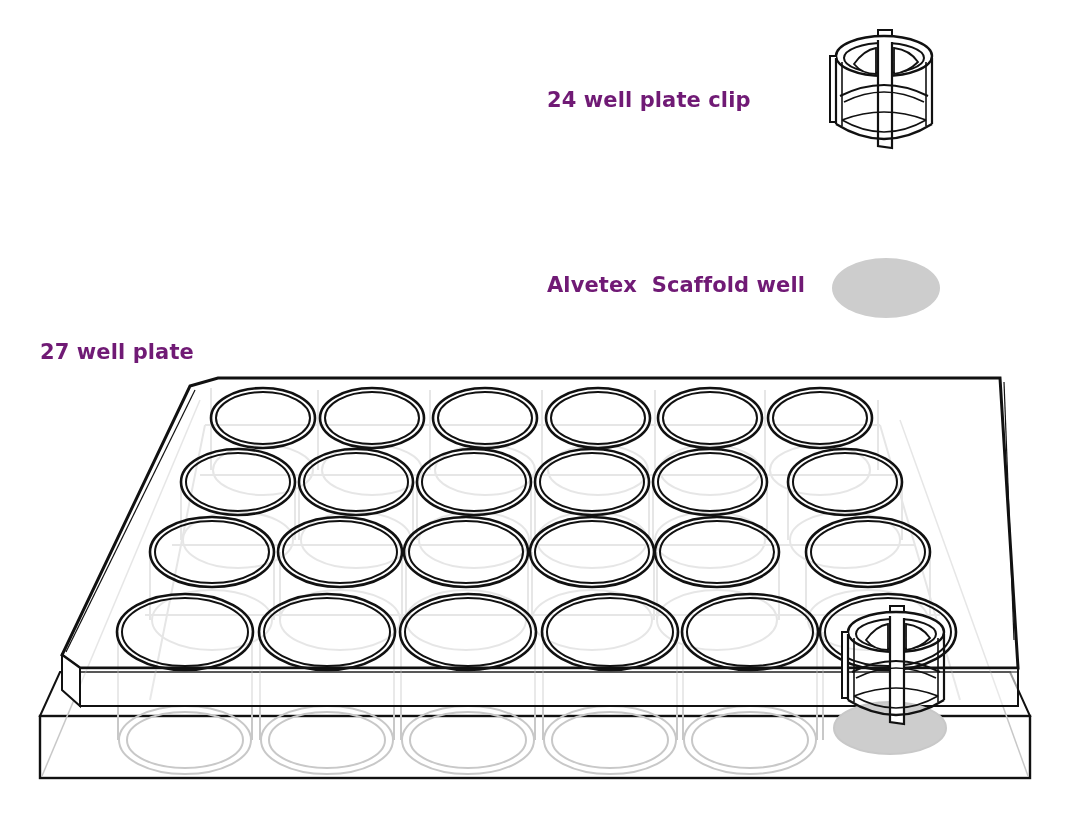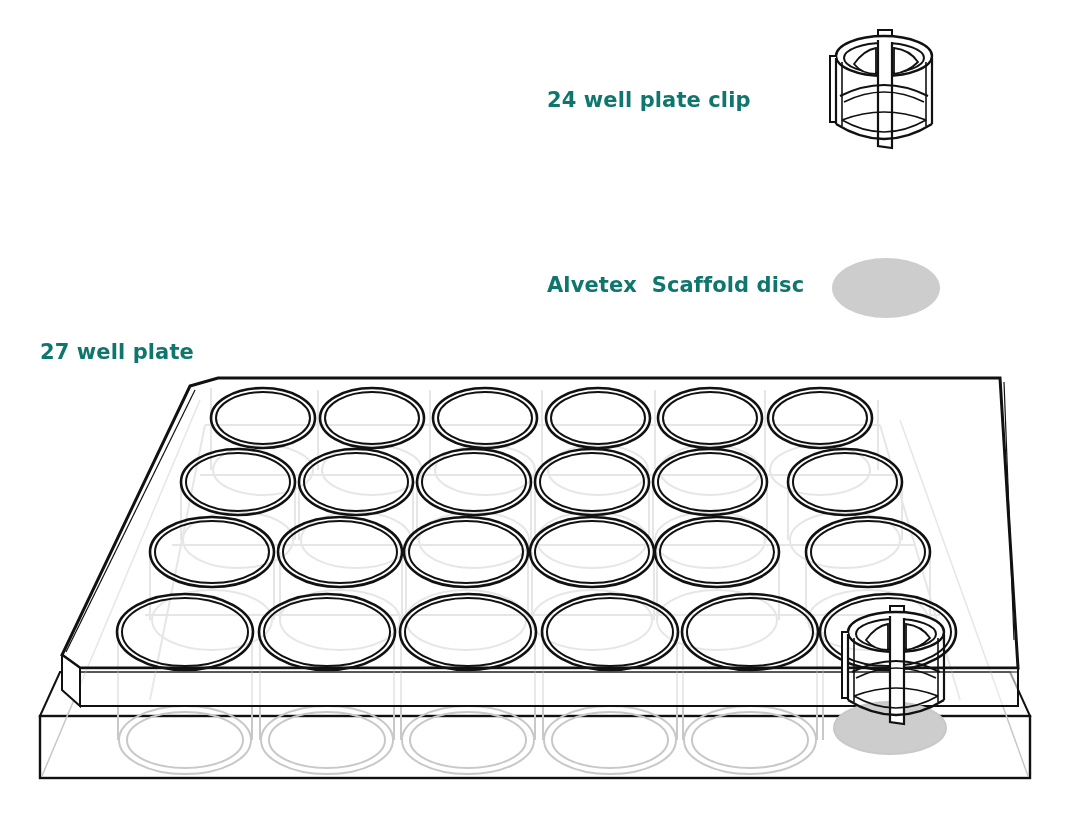--- a/index.html
+++ b/index.html
@@ -1,29 +1,29 @@
 <!DOCTYPE html>
 <html><head>
   <meta charset="utf-8">
   <style>
     html, body { margin: 0; padding: 0; background: #ffffff; }
     body { width: 1066px; height: 826px; position: relative; overflow: hidden;
            font-family: "DejaVu Sans", "Liberation Sans", sans-serif; }
-    .label { position: absolute; color: #0f766e; font-weight: bold; font-size: 21px;
+    .label { position: absolute; color: #701a75; font-weight: bold; font-size: 21px;
              letter-spacing: 0.1px; white-space: pre; }
     #lbl-clip { left: 547px; top: 88px; }
     #lbl-disc { left: 547px; top: 273px; }
     #lbl-plate { left: 40px; top: 340px; }
     svg { position: absolute; left: 0; top: 0; }
   </style>
 </head>
 <body>
 
 <div class="label" id="lbl-clip">24 well plate clip</div>
-<div class="label" id="lbl-disc">Alvetex  Scaffold disc</div>
+<div class="label" id="lbl-disc">Alvetex  Scaffold well</div>
 <div class="label" id="lbl-plate">27 well plate</div>
 
 <svg width="1066" height="826" viewBox="0 0 1066 826">
   <defs>
 
     <g id="clip-shape">
 
       <ellipse cx="0" cy="22" rx="48" ry="20" fill="#fff" stroke="#111" stroke-width="2.4"></ellipse>
       <ellipse cx="0" cy="24" rx="40" ry="15" fill="#fff" stroke="#111" stroke-width="2"></ellipse>
 

